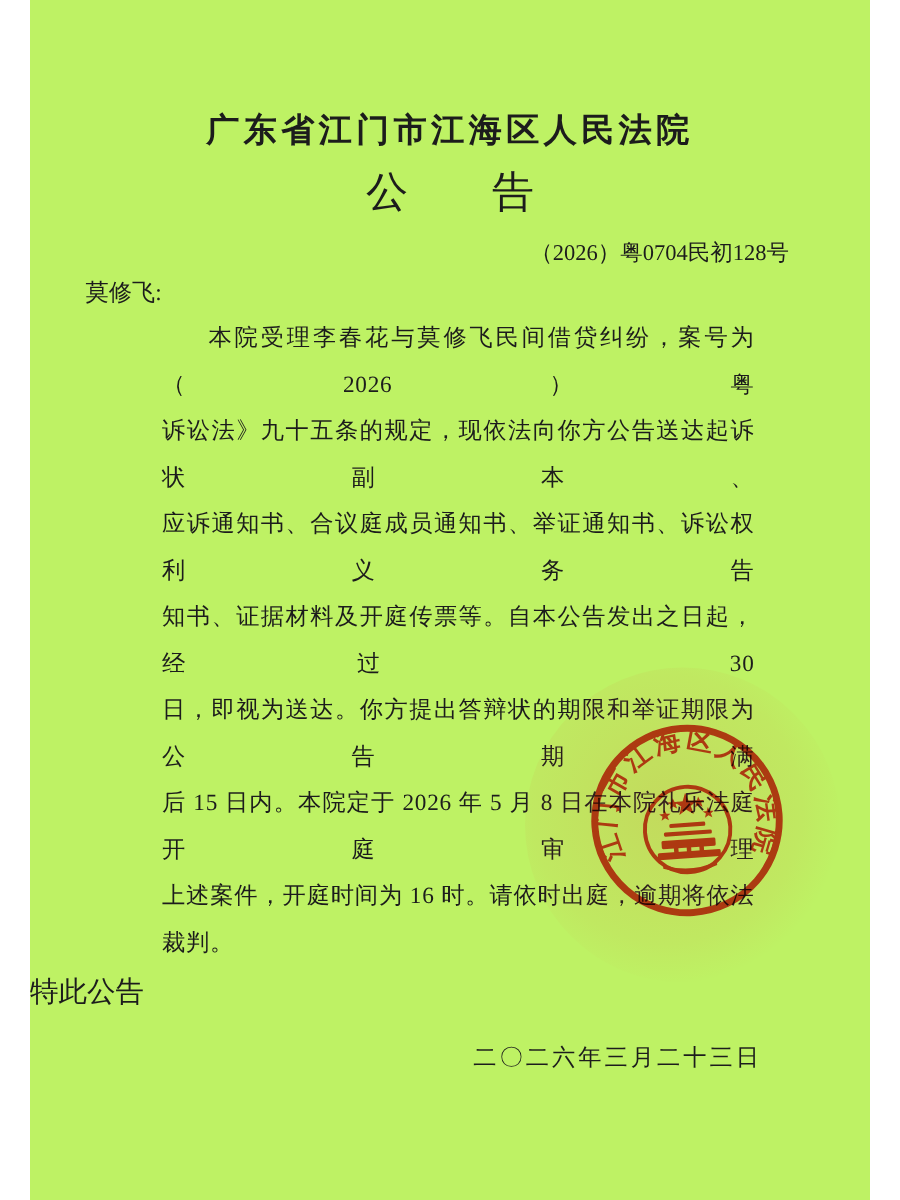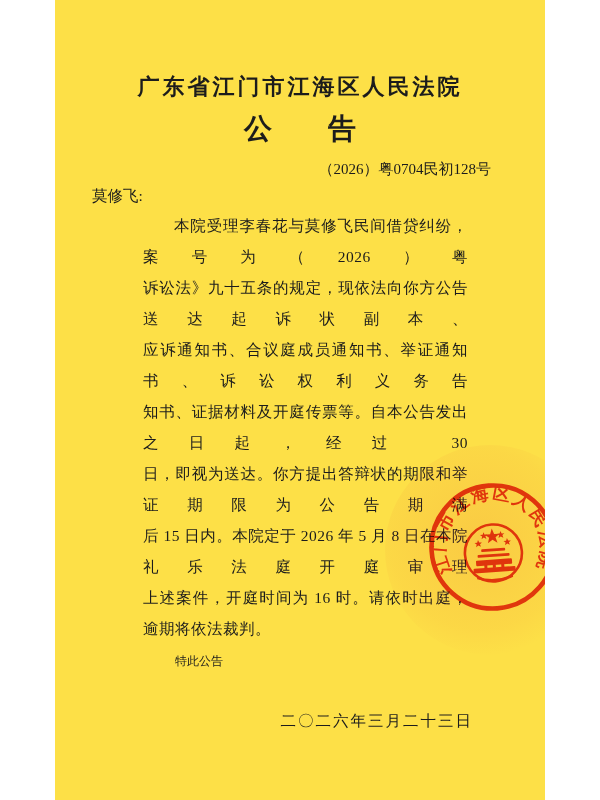--- a/index.html
+++ b/index.html
@@ -1,39 +1,39 @@
 <!DOCTYPE html>
 <html style="--seal-color: #e2321d;"><head>
 <meta charset="utf-8">
 <style>
   * { margin: 0; padding: 0; box-sizing: border-box; }
   html, body { background: #ffffff; }
   .page {
     position: relative;
-    width: 490px;
+    width: 560px;
     height: 800px;
     margin: 0 auto;
-    background: #fde047;
+    background: #bef264;
     font-family: "Liberation Serif", "DejaVu Serif", serif;
     color: #1c1c1c;
     overflow: hidden;
   }
   .court-title {
     margin-top: 72px;
     text-align: center;
     font-size: 22px;
     font-weight: bold;
     letter-spacing: 3px;
     line-height: 30px;
   }
   .notice-title {
     margin-top: 8px;
     text-align: center;
     font-size: 28px;
-    font-weight: bold;
+    font-weight: normal;
     line-height: 38px;
   }
   .case-number {
     margin-top: 10px;
     text-align: right;
     padding-right: 54px;
     font-size: 15px;
     line-height: 22px;
   }
   .addressee {
@@ -51,26 +51,25 @@
     letter-spacing: 0.5px;
     text-align: justify;
     text-align-last: justify;
     text-justify: inter-character;
     white-space: normal;
   }
   .bl-first { text-indent: 2em; }
   .bl-last { text-align-last: left; }
   .closing {
     margin-top: 2px;
-    padding-left: 120px;
-    font-size: 12px;
+    font-size: 19px;
     line-height: 31px;
   }
   .issue-date {
-    margin-top: 33px;
+    margin-top: 18px;
     text-align: right;
     padding-right: 72px;
     font-size: 15.5px;
     letter-spacing: 2px;
     line-height: 22px;
     position: relative;
     z-index: 1;
   }
   .seal-smudge {
     position: absolute;

